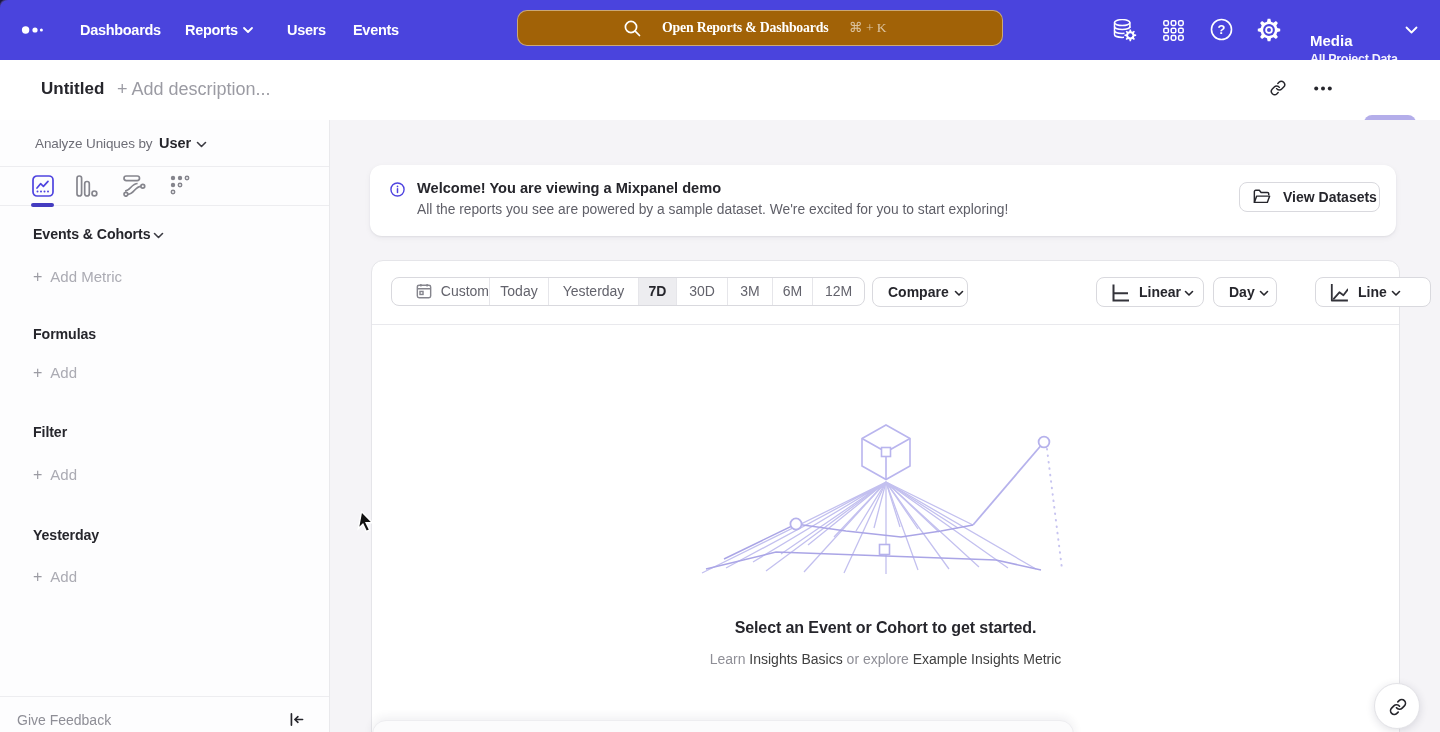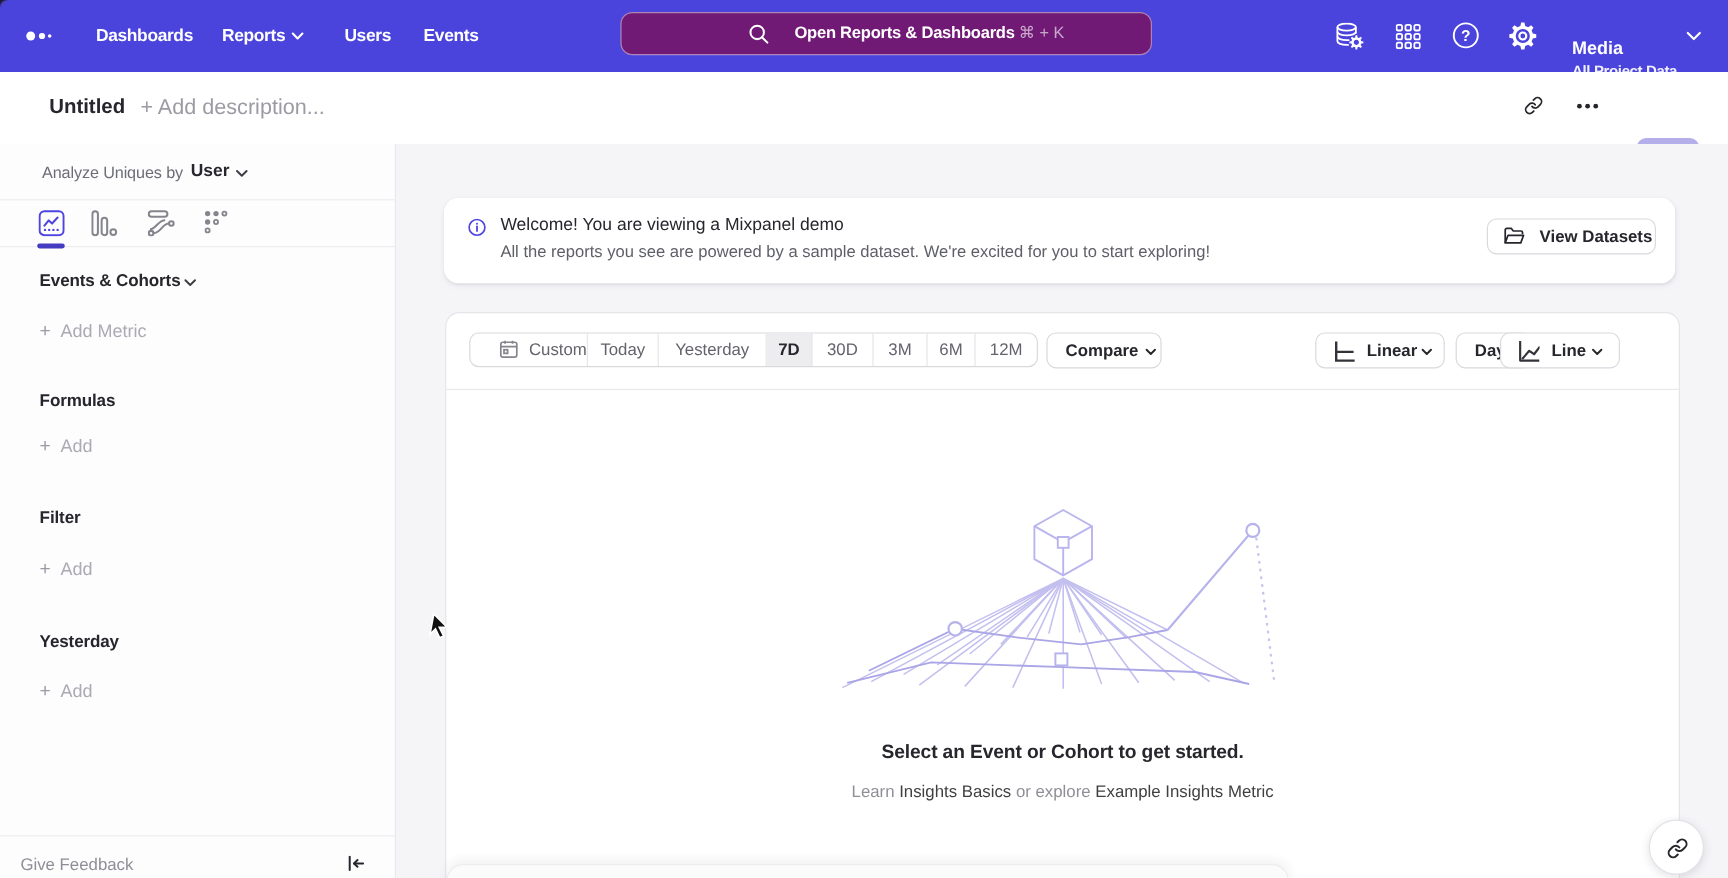--- a/index.html
+++ b/index.html
@@ -1,21 +1,21 @@
 <!DOCTYPE html>
 <html><head>
 <meta charset="utf-8">
 <style>
 * { margin:0; padding:0; box-sizing:border-box; }
 html,body { width:1440px; height:732px; overflow:hidden; font-family:"Liberation Sans", sans-serif; background:#f5f4f7; }
 .abs { position:absolute; }
 
 #nav { position:absolute; left:0; top:0; width:1440px; height:60px; background:#4a44dd; }
 #nav .link { position:absolute; top:0; height:60px; line-height:60px; color:#fff; font-size:14.5px; font-weight:700; letter-spacing:-0.3px; }
-#search { position:absolute; left:517px; top:10px; width:443px; height:36px; background:#701a75; border:1px solid rgba(255,255,255,0.45); border-radius:10px; }
+#search { position:absolute; left:517px; top:10px; width:486px; height:36px; background:#a16207; border:1px solid rgba(255,255,255,0.45); border-radius:10px;font-family:Liberation Serif, serif; }
 #search .txt { position:absolute; left:144px; top:0; height:34px; line-height:34px; color:#fff; font-size:13.8px; font-weight:700; letter-spacing:-0.2px; }
 #search .kbd { position:absolute; left:331px; top:0; height:34px; line-height:34px; color:rgba(255,255,255,0.62); font-size:13.5px; }
 .navico { position:absolute; top:18px; }
 #media { position:absolute; left:1310px; top:3px; color:#fff;margin-top:28px; }
 #media .t1 { font-size:15px; font-weight:700; line-height:19px; }
 #media .t2 { font-size:12.5px; font-weight:700; letter-spacing:-0.3px; line-height:19px; color:rgba(255,255,255,0.92); }
 
 #hdr { position:absolute; left:0; top:60px; width:1440px; height:72px; background:#fff; border-bottom:1px solid #e7e7ea; }
 #hdr .title { position:absolute; left:41px; top:0; height:60px; line-height:58px; font-size:17px; font-weight:700; color:#26262c; }
 #hdr .desc { position:absolute; left:117px; top:0; height:60px; line-height:59px; font-size:18px; color:#9b9ba3; }
@@ -28,21 +28,21 @@
 #tabs { position:absolute; left:0; top:47px; width:329px; height:39px; border-bottom:1px solid #ededf0; }
 #tabs .ul { position:absolute; left:31px; top:36px; width:23px; height:3.5px; border-radius:2px; background:#443cc0; }
 .shead { position:absolute; left:33px; font-size:14.2px; font-weight:700; color:#26262c; letter-spacing:-0.1px; }
 .sadd  { position:absolute; left:33px; font-size:15px; color:#ababb3; }
 .sadd .plus { color:#9b9ba3; margin-right:8px; font-size:16px; }
 #sfoot { position:absolute; left:0; top:576px; width:329px; height:36px; border-top:1px solid #ededf0; }
 #sfoot .t { position:absolute; left:17px; top:0; line-height:47px; font-size:14px; color:#8e8e96; }
 
 #main { position:absolute; left:330px; top:120px; width:1110px; height:612px; background:#f5f4f7; overflow:hidden; }
 #banner { position:absolute; left:40px; top:45px; width:1026px; height:71px; background:#fff; border-radius:12px; box-shadow:0 1px 2px rgba(30,30,60,0.07), 0 2px 6px rgba(30,30,60,0.05); }
-#banner .tt { position:absolute; left:47px; top:15px; font-size:14.6px; font-weight:400; color:#26262c; }
+#banner .tt { position:absolute; left:47px; top:15px; font-size:14.6px; font-weight:700; color:#26262c; }
 #banner .st { position:absolute; left:47px; top:37px; font-size:13.8px; color:#5f5f68; }
 #vds { position:absolute; left:869px; top:17px; width:141px; height:30px; border:1px solid #d9d9de; border-radius:8px; background:#fff; }
 #vds .t { position:absolute; left:43px; top:0; line-height:28px; font-size:14px; font-weight:700; color:#26262c; }
 #card { position:absolute; left:41px; top:140px; width:1029px; height:600px; background:#fff; border:1px solid #e5e5e9; border-radius:12px 12px 0 0; }
 #ctrl { position:absolute; left:0; top:0; width:1027px; height:64px; border-bottom:1px solid #e9e9ed; }
 #seg { position:absolute; left:19px; top:16px; height:29px; border:1px solid #d9d9de; border-radius:8px; background:#fff; display:flex; }
 #seg .it { height:27px; line-height:27px; font-size:14px; color:#63636c; text-align:center; border-right:1px solid #e6e6ea; }
 #seg .it:last-child { border-right:none; }
 #seg .on { background:#ededf0; font-weight:700; color:#26262c; }
 .btn { position:absolute; top:16px; height:30px; border:1px solid #d9d9de; border-radius:8px; background:#fff; }
@@ -252,21 +252,21 @@
         <svg class="abs" style="left:87px;top:12px" width="10" height="7" viewBox="0 0 10 7">
             <path d="M1.5 1.5l3.5 3.5 3.5-3.5" fill="none" stroke="#26262c" stroke-width="1.6" stroke-linecap="round" stroke-linejoin="round"></path>
           </svg>
       </div>
       <div class="btn" style="left:841px;width:64px">
         <span class="bt" style="position:absolute;left:15px;line-height:28px">Day</span>
         <svg class="abs" style="left:45px;top:12px" width="10" height="7" viewBox="0 0 10 7">
             <path d="M1.5 1.5l3.5 3.5 3.5-3.5" fill="none" stroke="#26262c" stroke-width="1.6" stroke-linecap="round" stroke-linejoin="round"></path>
           </svg>
       </div>
-      <div class="btn" style="left:878px;width:100px">
+      <div class="btn" style="left:943px;width:116px">
         <svg class="abs" style="left:14px;top:6px" width="18" height="18" viewBox="0 0 18 18" fill="none" stroke="#33333a" stroke-width="1.8" stroke-linejoin="round">
             <path d="M1.8 1v15.5h15.2" stroke-linecap="square"></path>
             <path d="M3.9 14.7L9.4 8.3l4 2.9 4.5-5.8" stroke-linecap="round"></path>
           </svg>
         <span class="bt" style="position:absolute;left:42px;line-height:28px">Line</span>
         <svg class="abs" style="left:75px;top:12px" width="10" height="7" viewBox="0 0 10 7">
             <path d="M1.5 1.5l3.5 3.5 3.5-3.5" fill="none" stroke="#26262c" stroke-width="1.6" stroke-linecap="round" stroke-linejoin="round"></path>
           </svg>
       </div>
     </div>

